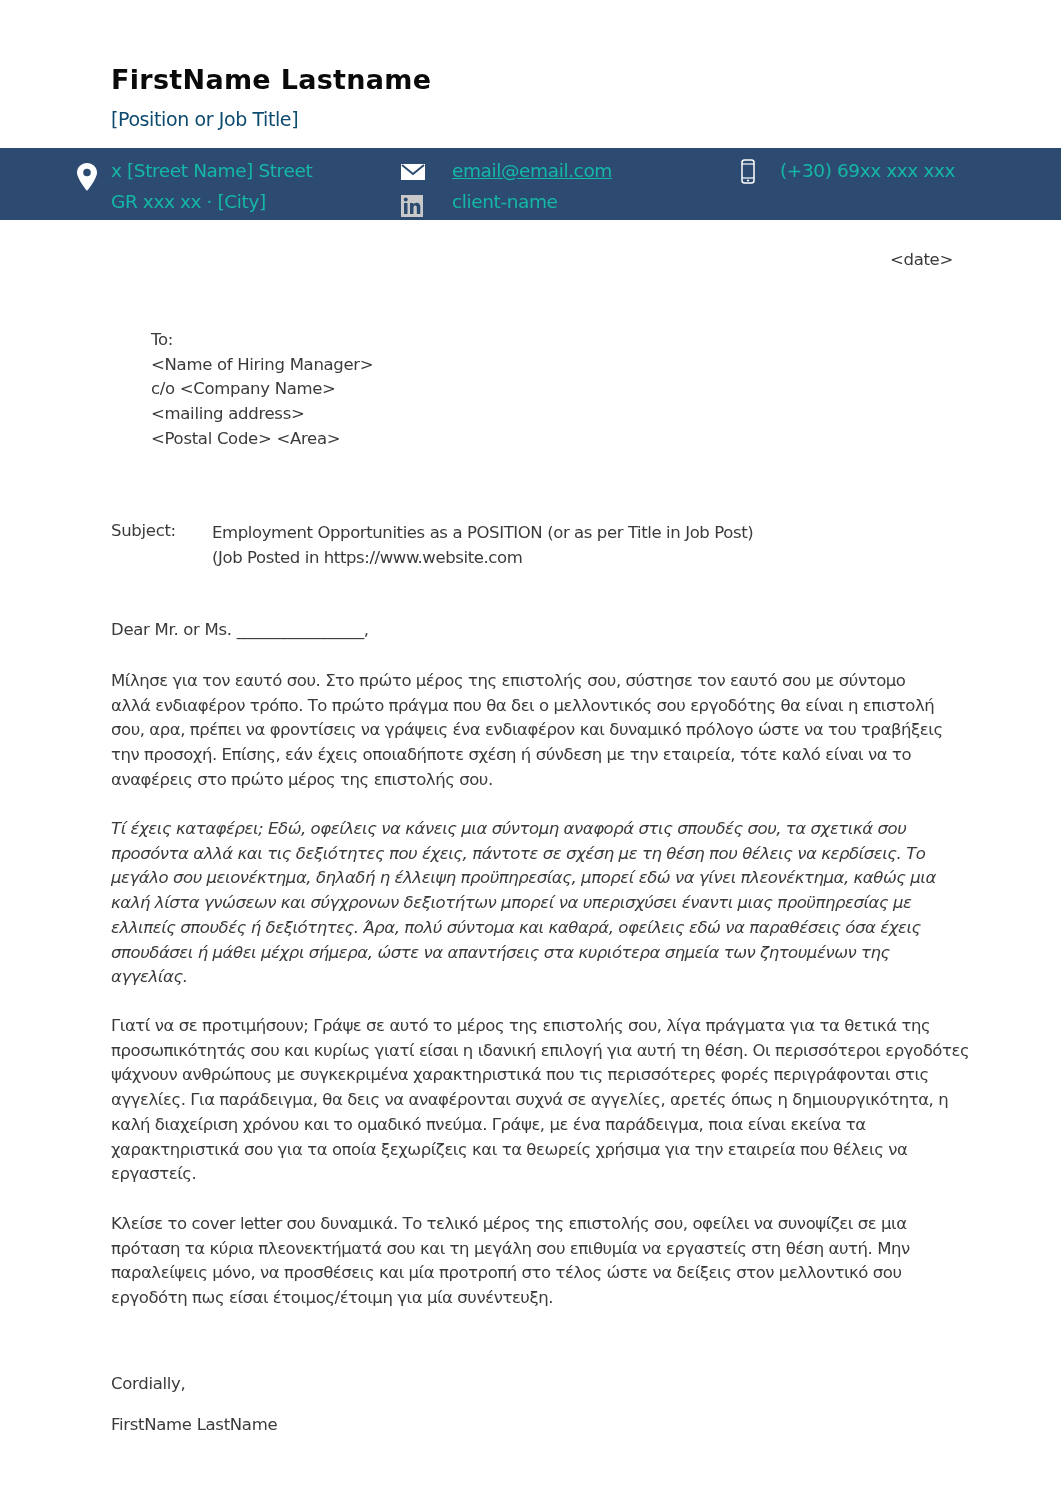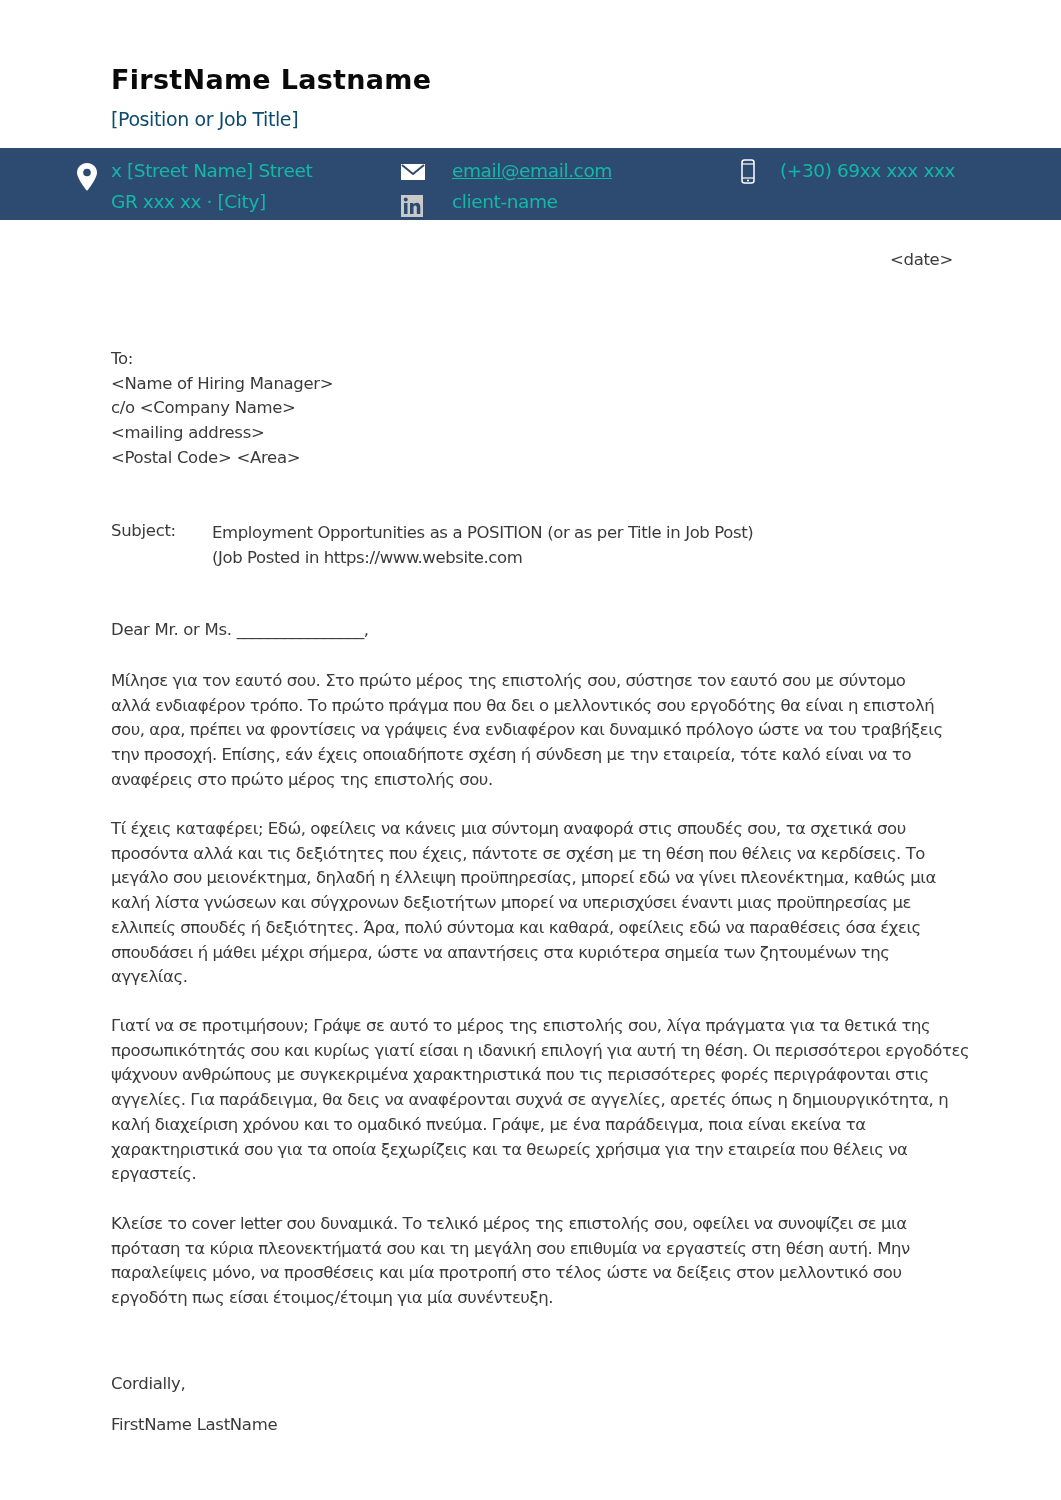--- a/index.html
+++ b/index.html
@@ -8,29 +8,29 @@
     .name { position: absolute; left: 111px; top: 64px; font-size: 27px; font-weight: bold;
       color: #0a0a0a; letter-spacing: 0.3px; font-family: "DejaVu Sans", sans-serif; }
     .jobtitle { position: absolute; left: 111px; top: 108px; font-size: 19px; color: #0c4a6e;
       font-family: "DejaVu Sans", sans-serif; letter-spacing: -0.4px; }
     .band { position: absolute; left: 0; top: 148px; width: 1061px; height: 72px; background: #2d4b71; }
     .band .txt { position: absolute; color: #14b8a6; font-size: 18.5px; letter-spacing: -0.4px;
       font-family: "DejaVu Sans", sans-serif; white-space: nowrap; }
     .band .ico { position: absolute; }
     .date { position: absolute; right: 108px; top: 250px; font-size: 16.5px; letter-spacing: -0.3px; }
     .block { position: absolute; left: 111px; font-size: 16.5px; line-height: 24.7px; letter-spacing: -0.3px; }
-    .to { top: 347px; }
+    .to { top: 328px; margin-left: 40px; }
     .subject-label { position: absolute; left: 111px; top: 521px; font-size: 16.5px; letter-spacing: -0.3px; }
     .subject-text { position: absolute; left: 212px; top: 521px; font-size: 16.5px; line-height: 24.7px; letter-spacing: -0.4px; }
     .greeting { position: absolute; left: 111px; top: 620px; font-size: 16.5px; letter-spacing: -0.3px; }
     .para { position: absolute; left: 111px; width: 850px; font-size: 16.5px; line-height: 24.7px;
       letter-spacing: -0.45px; }
     .para span.line { display: block; white-space: nowrap; }
     .p1 { top: 669px; }
-    .p2 { top: 817px; }
+    .p2 { top: 817px; font-style: italic; }
     .p3 { top: 1014px; }
     .p4 { top: 1212px; }
     .closing { position: absolute; left: 111px; top: 1358px; font-size: 16.5px; letter-spacing: -0.3px; margin-top: 16px; }
     .signature { position: absolute; left: 111px; top: 1415px; font-size: 16.5px; letter-spacing: -0.3px; }
   </style>
 </head>
 <body>
 
 <div class="name">FirstName Lastname</div>
 <div class="jobtitle">[Position or Job Title]</div>

